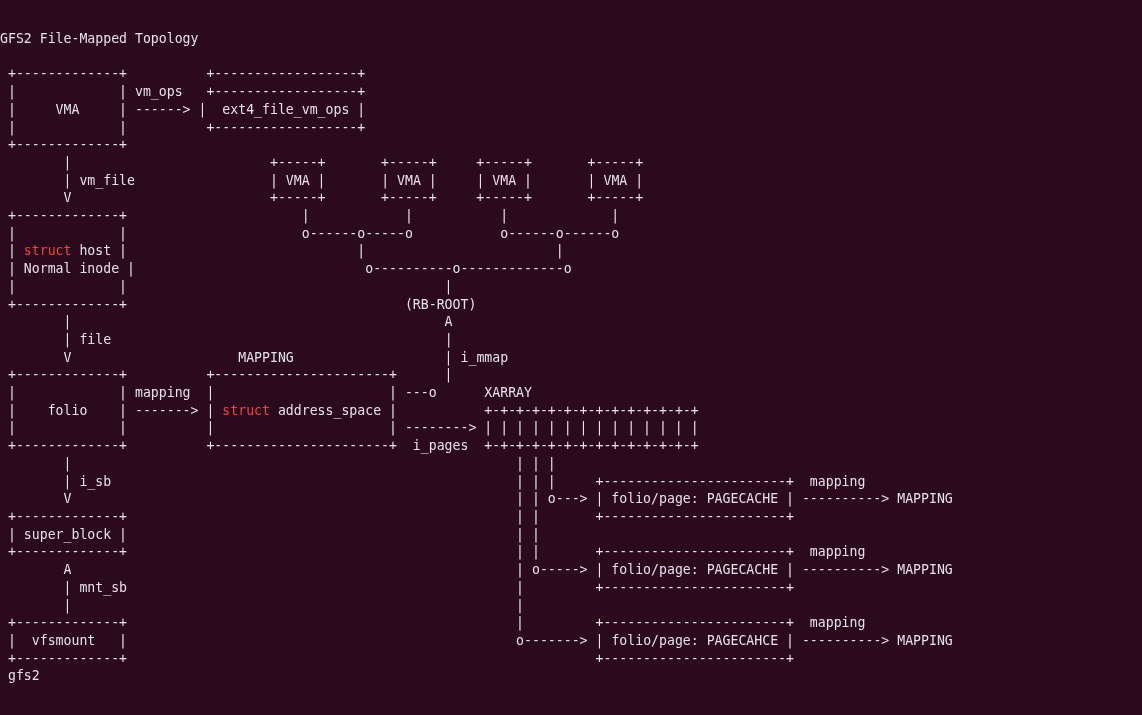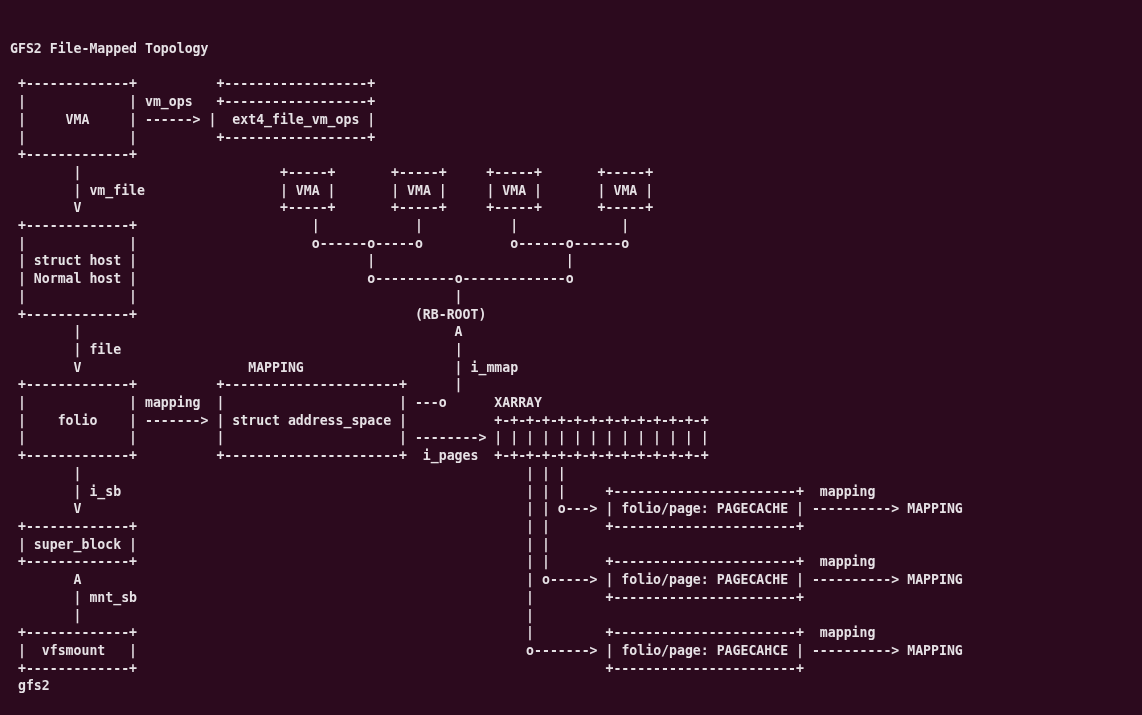--- a/index.html
+++ b/index.html
@@ -4,48 +4,47 @@
 <style>
   html, body {
     margin: 0;
     padding: 0;
     background: #2c0a1e;
     width: 1142px;
     height: 715px;
     overflow: hidden;
   }
   pre {
-    margin: 10px;
+    margin: 0;
     padding: 30px 0 0 0;
     font-family: "DejaVu Sans Mono", "Ubuntu Mono", Consolas, monospace;
     font-size: 13.2px;
     line-height: 17.7px;
     color: #e6e1e5;
     white-space: pre;
-    font-weight: bold;
   }
-  .kw { color: #e5e5e5; }
+  .kw { color: #ef4444; }
 </style>
 </head>
 <body>
 
 <pre><span>GFS2 File-Mapped Topology</span>
 
  +-------------+          +------------------+
  |             | <span>vm_ops</span>   +------------------+
  |     <span>VMA</span>     | ------&gt; |  <span>ext4_file_vm_ops</span> |
  |             |          +------------------+
  +-------------+
         |                         +-----+       +-----+     +-----+       +-----+
         | <span>vm_file</span>                 | <span>VMA</span> |       | <span>VMA</span> |     | <span>VMA</span> |       | <span>VMA</span> |
         V                         +-----+       +-----+     +-----+       +-----+
  +-------------+                      |            |           |             |
  |             |                      o------o-----o           o------o------o
  | <span class="kw">struct</span><span> host</span> |                             |                        |
- | <span>Normal host</span> |                             o----------o-------------o
+ | <span>Normal inode</span> |                             o----------o-------------o
  |             |                                        |
  +-------------+                                   <span>(RB-ROOT)</span>
         |                                               A
         | <span>file</span>                                          |
         V                     <span>MAPPING</span>                   | <span>i_mmap</span>
  +-------------+          +----------------------+      |
  |             | <span>mapping</span>  |                      | ---o      <span>XARRAY</span>
  |    <span>folio</span>    | -------&gt; | <span class="kw">struct</span><span> address_space</span> |           +-+-+-+-+-+-+-+-+-+-+-+-+-+
  |             |          |                      | --------&gt; | | | | | | | | | | | | | |
  +-------------+          +----------------------+  <span>i_pages</span>  +-+-+-+-+-+-+-+-+-+-+-+-+-+

